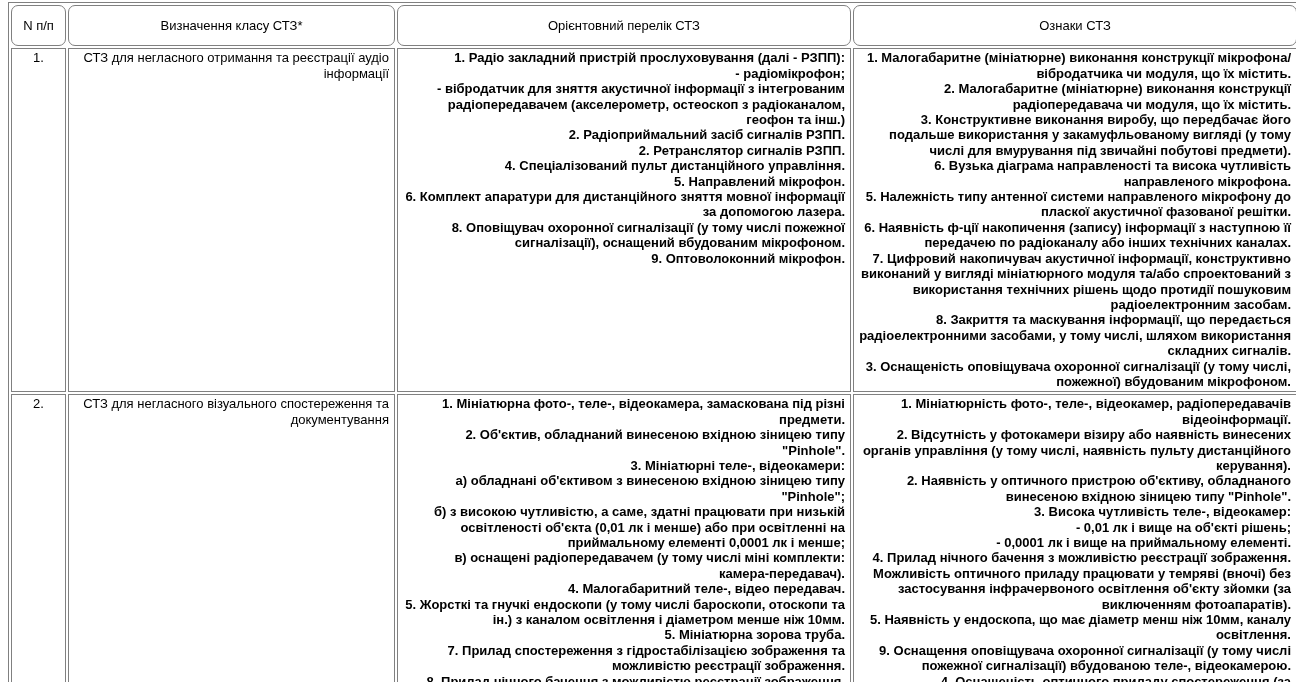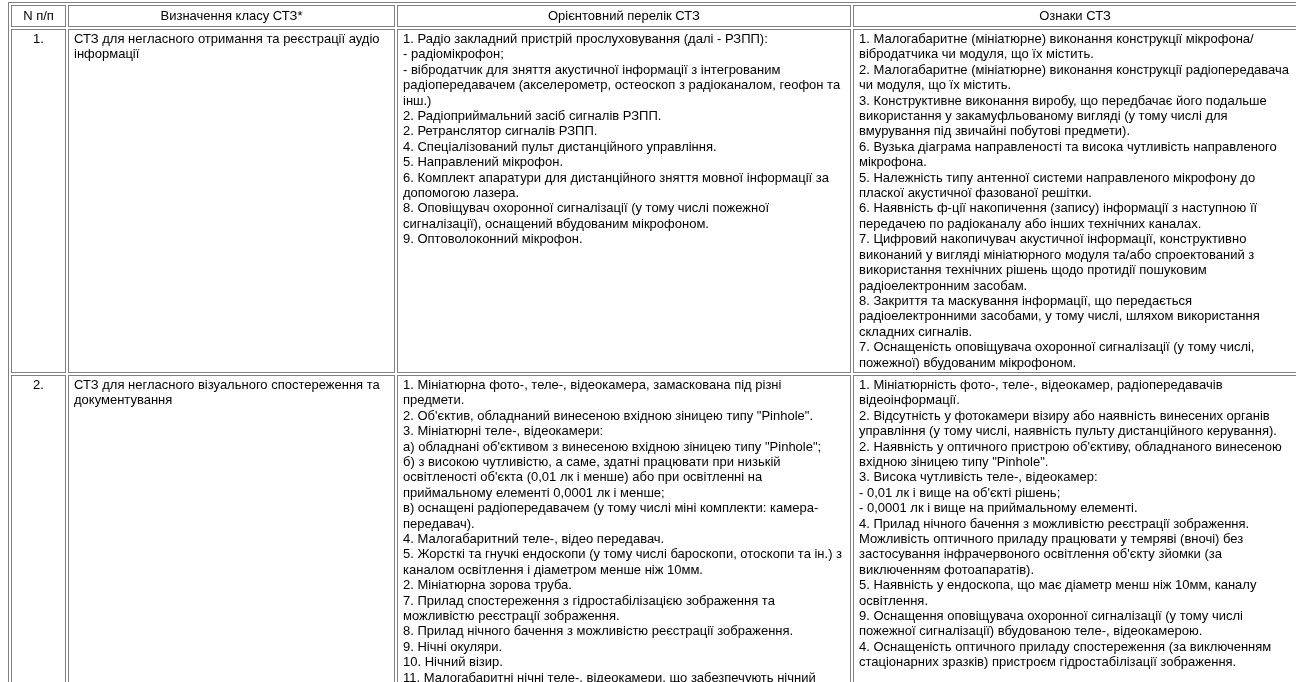--- a/index.html
+++ b/index.html
@@ -34,31 +34,34 @@
     padding: 1px 5px 2px 5px;
     vertical-align: top;
     font-weight: normal;
     line-height: 15.4px;
     overflow: hidden;
   }
   table.stz-table th {
     text-align: center;
     vertical-align: middle;
     height: 22px;
-    padding: 2px 4px;
+    padding: 12px 4px;
+    border-radius: 7px;
   }
   td.num-cell {
     text-align: center;
     padding-top: 3px;
   }
   td.def-cell, td.list-cell, td.signs-cell {
     padding-top: 3px;
+    text-align: right;
   }
   .cell-line {
     line-height: 15.4px;
+    font-weight: bold;
   }
 </style>
 </head>
 <body>
 
 <div class="page">
   <div class="doc-wrap">
     <table class="stz-table">
       <colgroup>
         <col style="width:55px">
@@ -92,36 +95,36 @@
             </td>
           <td class="signs-cell">
               <div class="cell-line">1. Малогабаритне (мініатюрне) виконання конструкції мікрофона/вібродатчика чи модуля, що їх містить.</div>
               <div class="cell-line">2. Малогабаритне (мініатюрне) виконання конструкції радіопередавача чи модуля, що їх містить.</div>
               <div class="cell-line">3. Конструктивне виконання виробу, що передбачає його подальше використання у закамуфльованому вигляді (у тому числі для вмурування під звичайні побутові предмети).</div>
               <div class="cell-line">6. Вузька діаграма направленості та висока чутливість направленого мікрофона.</div>
               <div class="cell-line">5. Належність типу антенної системи направленого мікрофону до пласкої акустичної фазованої решітки.</div>
               <div class="cell-line">6. Наявність ф-ції накопичення (запису) інформації з наступною її передачею по радіоканалу або інших технічних каналах.</div>
               <div class="cell-line">7. Цифровий накопичувач акустичної інформації, конструктивно виконаний у вигляді мініатюрного модуля та/або спроектований з використання технічних рішень щодо протидії пошуковим радіоелектронним засобам.</div>
               <div class="cell-line">8. Закриття та маскування інформації, що передається радіоелектронними засобами, у тому числі, шляхом використання складних сигналів.</div>
-              <div class="cell-line">7. Оснащеність оповіщувача охоронної сигналізації (у тому числі, пожежної) вбудованим мікрофоном.</div>
+              <div class="cell-line">3. Оснащеність оповіщувача охоронної сигналізації (у тому числі, пожежної) вбудованим мікрофоном.</div>
             </td>
         </tr>
         <tr>
           <td class="num-cell">2.</td>
           <td class="def-cell">СТЗ для негласного візуального спостереження та документування</td>
           <td class="list-cell">
               <div class="cell-line">1. Мініатюрна фото-, теле-, відеокамера, замаскована під різні предмети.</div>
               <div class="cell-line">2. Об'єктив, обладнаний винесеною вхідною зіницею типу "Pinhole".</div>
               <div class="cell-line">3. Мініатюрні теле-, відеокамери:</div>
               <div class="cell-line">а) обладнані об'єктивом з винесеною вхідною зіницею типу "Pinhole";</div>
               <div class="cell-line">б) з високою чутливістю, а саме, здатні працювати при низькій освітленості об'єкта (0,01 лк і менше) або при освітленні на приймальному елементі 0,0001 лк і менше;</div>
               <div class="cell-line">в) оснащені радіопередавачем (у тому числі міні комплекти: камера-передавач).</div>
               <div class="cell-line">4. Малогабаритний теле-, відео передавач.</div>
               <div class="cell-line">5. Жорсткі та гнучкі ендоскопи (у тому числі бароскопи, отоскопи та ін.) з каналом освітлення і діаметром менше ніж 10мм.</div>
-              <div class="cell-line">2. Мініатюрна зорова труба.</div>
+              <div class="cell-line">5. Мініатюрна зорова труба.</div>
               <div class="cell-line">7. Прилад спостереження з гідростабілізацією зображення та можливістю реєстрації зображення.</div>
               <div class="cell-line">8. Прилад нічного бачення з можливістю реєстрації зображення.</div>
               <div class="cell-line">9. Нічні окуляри.</div>
               <div class="cell-line">10. Нічний візир.</div>
               <div class="cell-line">11. Малогабаритні нічні теле-, відеокамери, що забезпечують нічний режим роботи без інфрачервоного освітлення об'єкту зйомки.</div>
             </td>
           <td class="signs-cell">
               <div class="cell-line">1. Мініатюрність фото-, теле-, відеокамер, радіопередавачів відеоінформації.</div>
               <div class="cell-line">2. Відсутність у фотокамери візиру або наявність винесених органів управління (у тому числі, наявність пульту дистанційного керування).</div>
               <div class="cell-line">2. Наявність у оптичного пристрою об'єктиву, обладнаного винесеною вхідною зіницею типу "Pinhole".</div>

